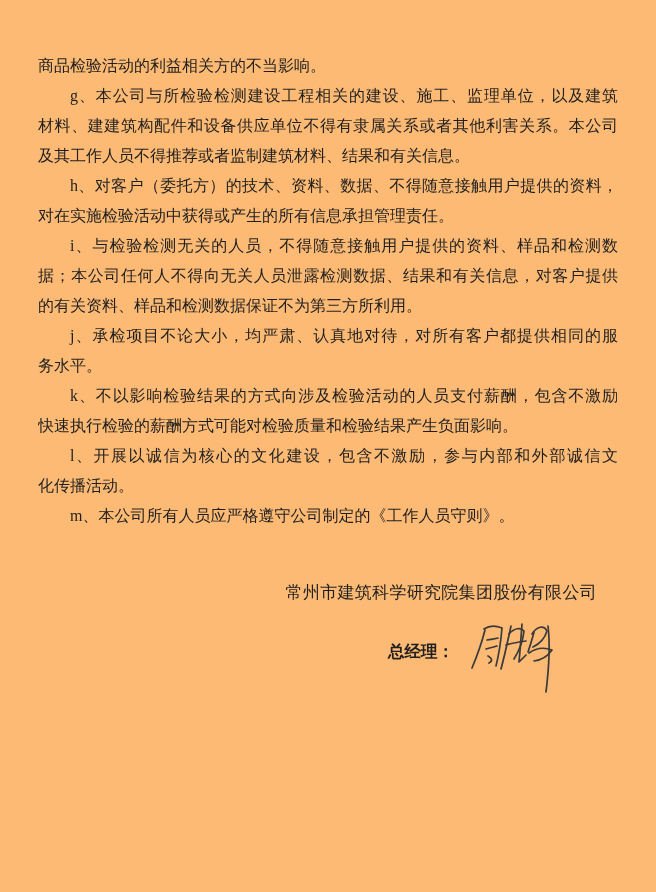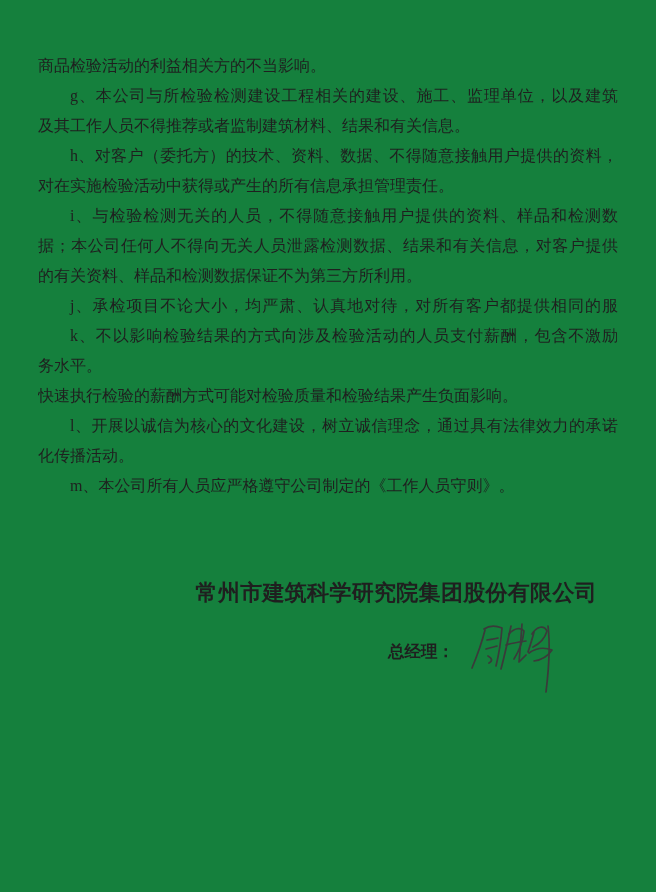--- a/index.html
+++ b/index.html
@@ -1,21 +1,21 @@
 <!DOCTYPE html>
 <html lang="zh"><head>
 <meta charset="utf-8">
 <style>
   html, body { margin: 0; padding: 0; background: #e9e9e9; }
   .page {
     position: relative;
     width: 656px;
     height: 892px;
     margin: 0 auto;
-    background: #15803d;
+    background: #fdba74;
     color: #1f1f1f;
     font-family: "Liberation Serif", "DejaVu Serif", serif;
     overflow: hidden;
   }
   .body-text {
     position: absolute;
     left: 38px;
     top: 51px;
     width: 580px;
   }
@@ -26,22 +26,22 @@
     text-align: justify;
     text-align-last: justify;
     overflow: hidden;
   }
   .line.end { text-align-last: auto; }
   .line.indent { text-indent: 32px; }
   .company-name {
     position: absolute;
     top: 582px;
     right: 59px;
-    font-size: 22px;
-    font-weight: bold;
+    font-size: 17px;
+    font-weight: normal;
     line-height: 21px;
     letter-spacing: 0.3px;
     white-space: nowrap;
   }
   .signer-title {
     position: absolute;
     top: 641px;
     left: 388px;
     font-size: 16.5px;
     font-weight: bold;
@@ -72,31 +72,32 @@
   }
 </style>
 </head>
 <body>
 
 <div class="page">
 
   <div class="body-text">
       <div class="line end">商品检验活动的利益相关方的不当影响。</div>
       <div class="line indent">g、本公司与所检验检测建设工程相关的建设、施工、监理单位，以及建筑</div>
+      <div class="line">材料、建建筑构配件和设备供应单位不得有隶属关系或者其他利害关系。本公司</div>
       <div class="line end">及其工作人员不得推荐或者监制建筑材料、结果和有关信息。</div>
       <div class="line indent">h、对客户（委托方）的技术、资料、数据、不得随意接触用户提供的资料，</div>
       <div class="line end">对在实施检验活动中获得或产生的所有信息承担管理责任。</div>
       <div class="line indent">i、与检验检测无关的人员，不得随意接触用户提供的资料、样品和检测数</div>
       <div class="line">据；本公司任何人不得向无关人员泄露检测数据、结果和有关信息，对客户提供</div>
       <div class="line end">的有关资料、样品和检测数据保证不为第三方所利用。</div>
       <div class="line indent">j、承检项目不论大小，均严肃、认真地对待，对所有客户都提供相同的服</div>
+      <div class="line end">务水平。</div>
       <div class="line indent">k、不以影响检验结果的方式向涉及检验活动的人员支付薪酬，包含不激励</div>
-      <div class="line end">务水平。</div>
       <div class="line end">快速执行检验的薪酬方式可能对检验质量和检验结果产生负面影响。</div>
-      <div class="line indent">l、开展以诚信为核心的文化建设，树立诚信理念，通过具有法律效力的承诺</div>
+      <div class="line indent">l、开展以诚信为核心的文化建设，包含不激励，参与内部和外部诚信文</div>
       <div class="line end">化传播活动。</div>
       <div class="line indent end">m、本公司所有人员应严格遵守公司制定的《工作人员守则》。</div>
     </div>
 
   <div class="company-name">常州市建筑科学研究院集团股份有限公司</div>
 
   <div class="signer-title">总经理：</div>
 
   <svg class="signature" viewBox="0 0 104 82" aria-hidden="true">
     <path d="M21,16 C18,28 13,42 8,54"></path>

